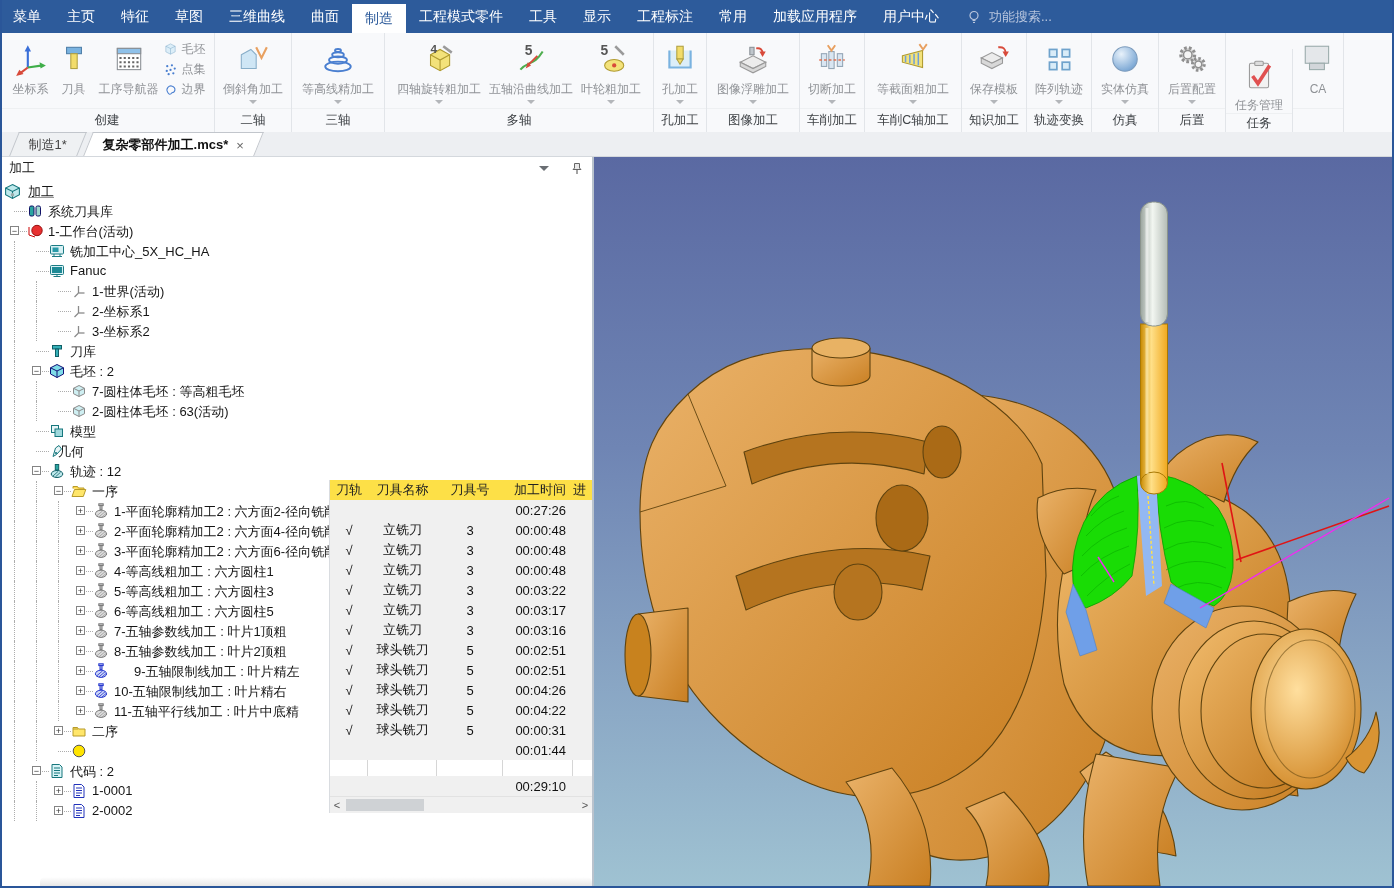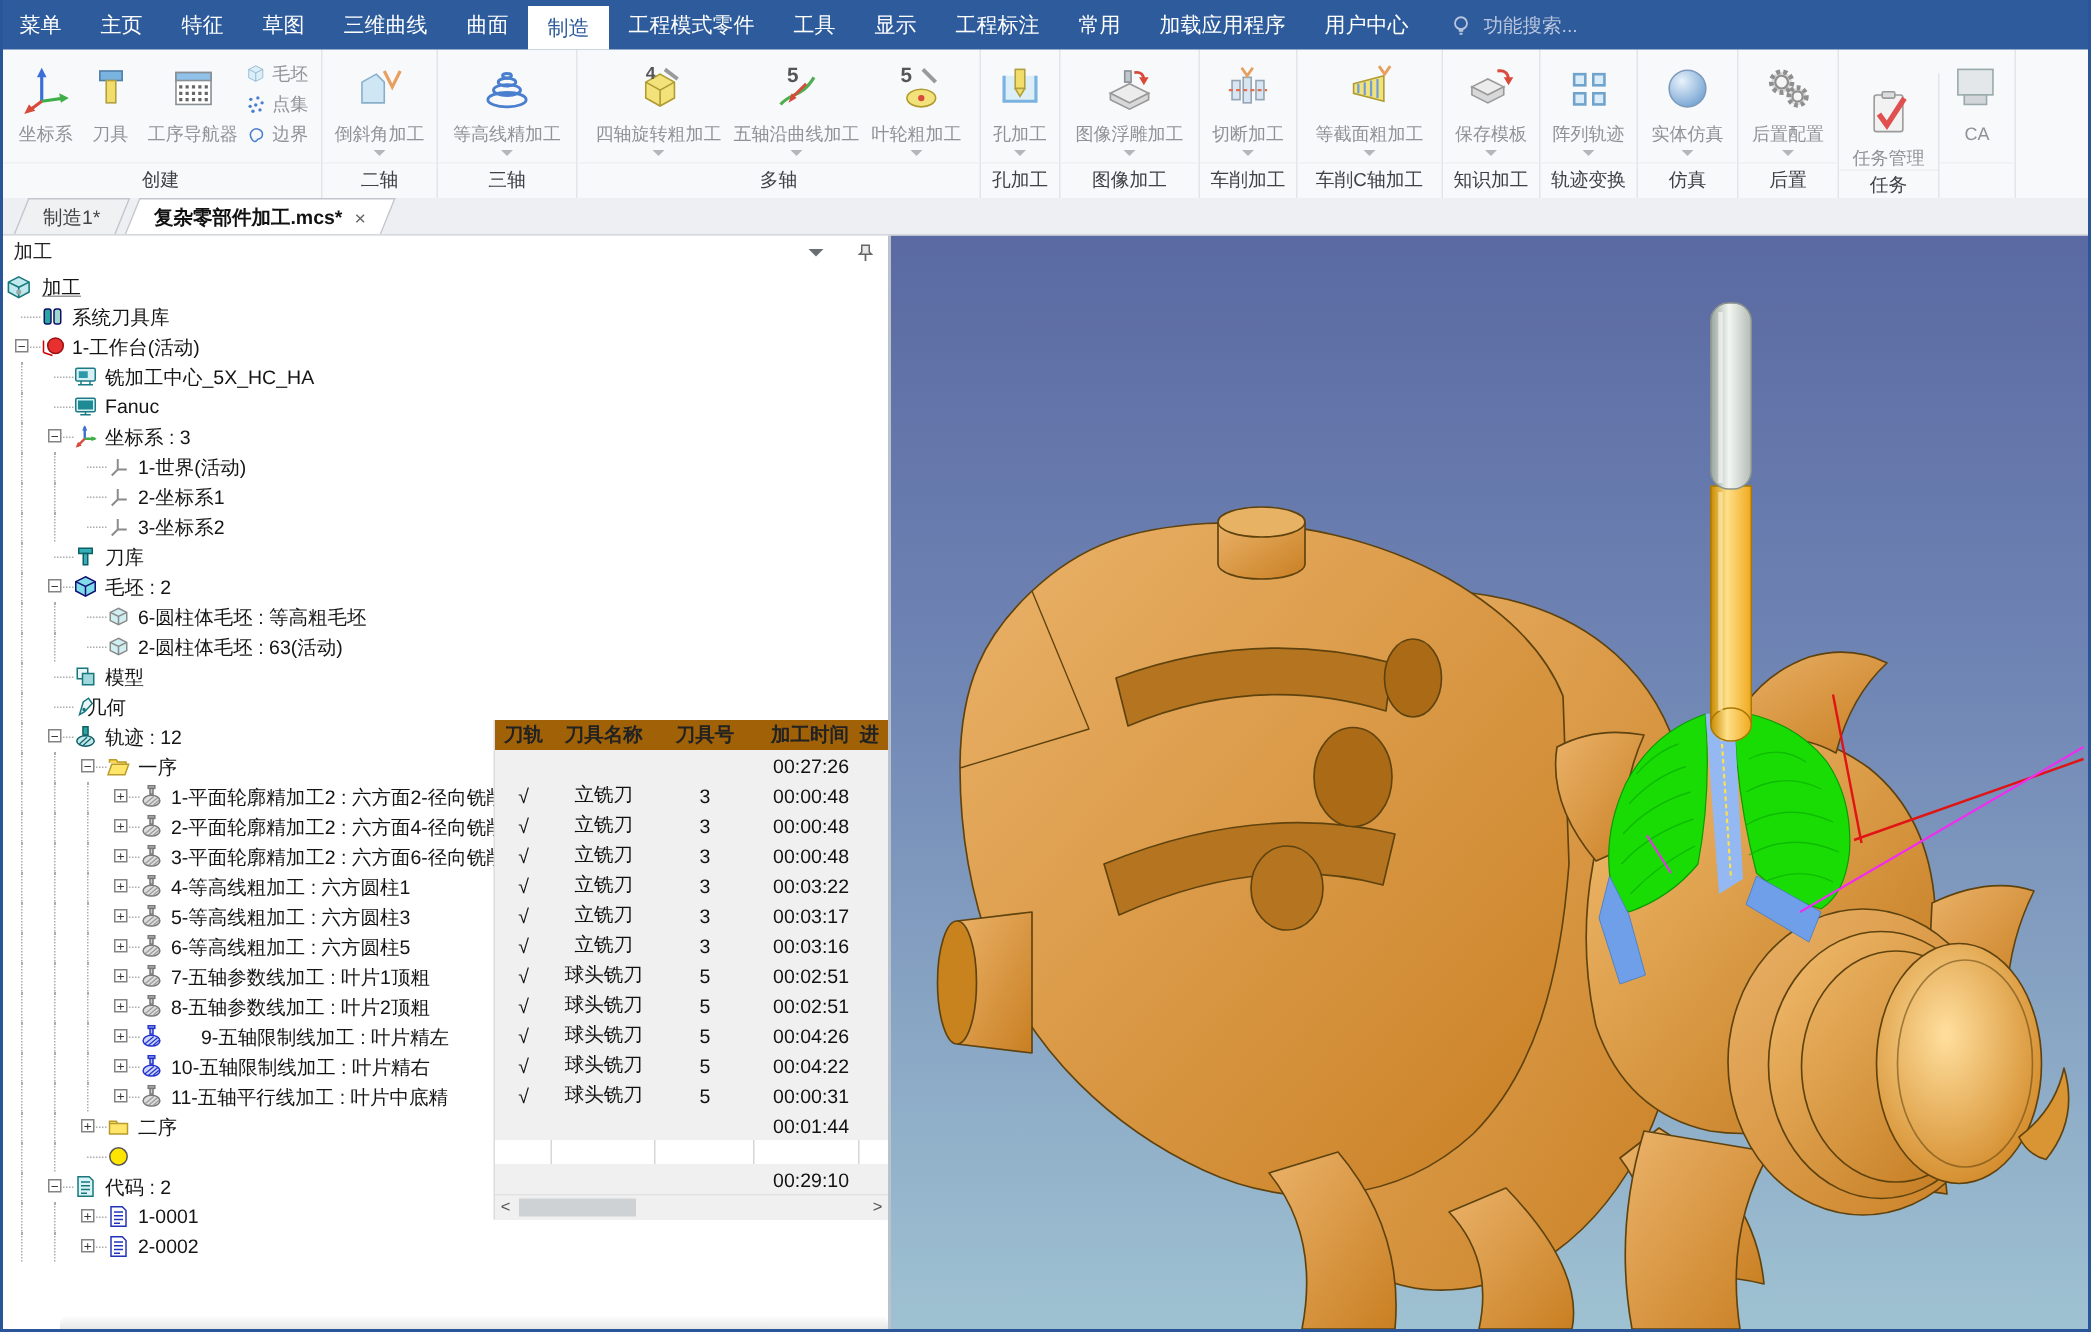--- a/index.html
+++ b/index.html
@@ -36,21 +36,21 @@
   .trow{position:relative;height:20px;}
   .guide{position:absolute;top:0;bottom:0;width:0;border-left:1px dotted #adadad;}
   .leader{position:absolute;top:10px;height:0;border-top:1px dotted #adadad;}
   .expander{position:absolute;top:5px;width:9px;height:9px;background:#fff;border:1px solid #848484;font-size:9px;line-height:8px;text-align:center;color:#333;box-sizing:border-box;}
   .exp-minus::before{content:"−";} .exp-plus::before{content:"+";}
   .ticon{position:absolute;top:2px;width:16px;height:16px;}
   .tlabel{position:absolute;top:2px;font-size:13px;color:#151515;white-space:nowrap;}
   .bottom-fade{position:absolute;bottom:0;left:40px;right:0;height:9px;background:linear-gradient(#ffffff,#e7e7e7);border-radius:5px 5px 0 0;}
   
   .tableov{position:absolute;left:330px;top:324px;width:262px;background:#f0f0f0;font-size:13px;color:#111;box-shadow:-1px 0 0 #d9dce0;}
-  .thead{height:20px;background:#a16207;display:flex;overflow:hidden;font-weight:bold;}
+  .thead{height:20px;background:#fde047;display:flex;overflow:hidden;}
   .thead .cell{color:#222;}
   .trowt{height:20px;display:flex;}
   .cell{display:flex;align-items:center;justify-content:center;box-sizing:border-box;overflow:hidden;white-space:nowrap;}
   .c1{width:38px;} .c2{width:69px;} .c3{width:66px;} .c4{width:70px;justify-content:flex-end;padding-right:7px;} .c5{width:19px;justify-content:flex-start;}
   .gaprow{height:16px;background:#fff;display:flex;}
   .gaprow .cell{border-right:1px solid #d6d6d6;height:100%;}
   .tscroll{height:16px;display:flex;align-items:center;background:#f0f0f0;border-top:1px solid #e2e2e2;font-size:11px;color:#555;}
   .sarrow{width:14px;text-align:center;line-height:14px;}
   .strack{flex:1;height:14px;position:relative;}
   .sthumb{position:absolute;left:2px;top:1px;width:78px;height:12px;background:#cfd2d5;}
@@ -513,34 +513,20 @@
         <div class="ticon" style="left: 49px;"><svg width="16" height="16" viewBox="0 0 16 16">
             <rect x="1.5" y="2.5" width="13" height="9" rx="1" fill="#d8f0f4" stroke="#1b7b84"></rect>
             <rect x="3" y="4" width="10" height="6" fill="#1e8a96"></rect>
             <line x1="8" y1="11.5" x2="8" y2="13.5" stroke="#1b7b84"></line>
             <line x1="4.5" y1="13.5" x2="11.5" y2="13.5" stroke="#1b7b84"></line>
           </svg></div>
         <span class="tlabel" style="left: 70px;">Fanuc</span>
       </div>
       <div class="trow">
         <div class="guide" style="left: 14px;"></div>
-        <div class="leader" style="left: 36px; width: 13px;"></div>
-        <div class="expander exp-minus" style="left: 32px;"></div>
-        <div class="ticon" style="left: 49px;"><svg width="16" height="16" viewBox="0 0 16 16">
-            <line x1="7.5" y1="9.5" x2="7.5" y2="1.5" stroke="#3a6fd8" stroke-width="1.6"></line>
-            <path d="M7.5,0.5 L5.8,4 L9.2,4 Z" fill="#3a6fd8"></path>
-            <line x1="7.5" y1="9.5" x2="14.5" y2="9.5" stroke="#3fae49" stroke-width="1.6"></line>
-            <path d="M15.5,9.5 L12,7.8 L12,11.2 Z" fill="#3fae49"></path>
-            <line x1="7.5" y1="9.5" x2="2.5" y2="14.5" stroke="#d84a3a" stroke-width="1.6"></line>
-            <path d="M1.5,15.5 L5.5,14 L3,11.5 Z" fill="#d84a3a"></path>
-          </svg></div>
-        <span class="tlabel" style="left: 70px;">坐标系 : 3</span>
-      </div>
-      <div class="trow">
-        <div class="guide" style="left: 14px;"></div>
         <div class="guide" style="left: 36px;"></div>
         <div class="leader" style="left: 58px; width: 13px;"></div>
         <div class="ticon" style="left: 71px;"><svg width="16" height="16" viewBox="0 0 16 16">
             <g stroke="#8a8a8a" stroke-width="1.3" fill="none">
               <line x1="7.5" y1="10" x2="7.5" y2="3"></line>
               <line x1="7.5" y1="10" x2="13.5" y2="10"></line>
               <line x1="7.5" y1="10" x2="3.5" y2="14"></line>
             </g>
           </svg></div>
         <span class="tlabel" style="left: 92px;">1-世界(活动)</span>
@@ -591,21 +577,21 @@
         <span class="tlabel" style="left: 70px;">毛坯 : 2</span>
       </div>
       <div class="trow">
         <div class="guide" style="left: 14px;"></div>
         <div class="guide" style="left: 36px;"></div>
         <div class="leader" style="left: 58px; width: 13px;"></div>
         <div class="ticon" style="left: 71px;"><svg width="16" height="16" viewBox="0 0 16 16">
             <path d="M8,2.5 L13.5,5.3 L13.5,10.7 L8,13.5 L2.5,10.7 L2.5,5.3 Z" fill="#cfeff2" stroke="#8a8a8a"></path>
             <path d="M2.5,5.3 L8,8 L13.5,5.3 M8,8 L8,13.5" fill="none" stroke="#8a8a8a"></path>
           </svg></div>
-        <span class="tlabel" style="left: 92px;">6-圆柱体毛坯 : 等高粗毛坯</span>
+        <span class="tlabel" style="left: 92px;">7-圆柱体毛坯 : 等高粗毛坯</span>
       </div>
       <div class="trow">
         <div class="guide" style="left: 14px;"></div>
         <div class="guide" style="left: 36px;"></div>
         <div class="leader" style="left: 58px; width: 13px;"></div>
         <div class="ticon" style="left: 71px;"><svg width="16" height="16" viewBox="0 0 16 16">
             <path d="M8,2.5 L13.5,5.3 L13.5,10.7 L8,13.5 L2.5,10.7 L2.5,5.3 Z" fill="#cfeff2" stroke="#8a8a8a"></path>
             <path d="M2.5,5.3 L8,8 L13.5,5.3 M8,8 L8,13.5" fill="none" stroke="#8a8a8a"></path>
           </svg></div>
         <span class="tlabel" style="left: 92px;">2-圆柱体毛坯 : 63(活动)</span>

